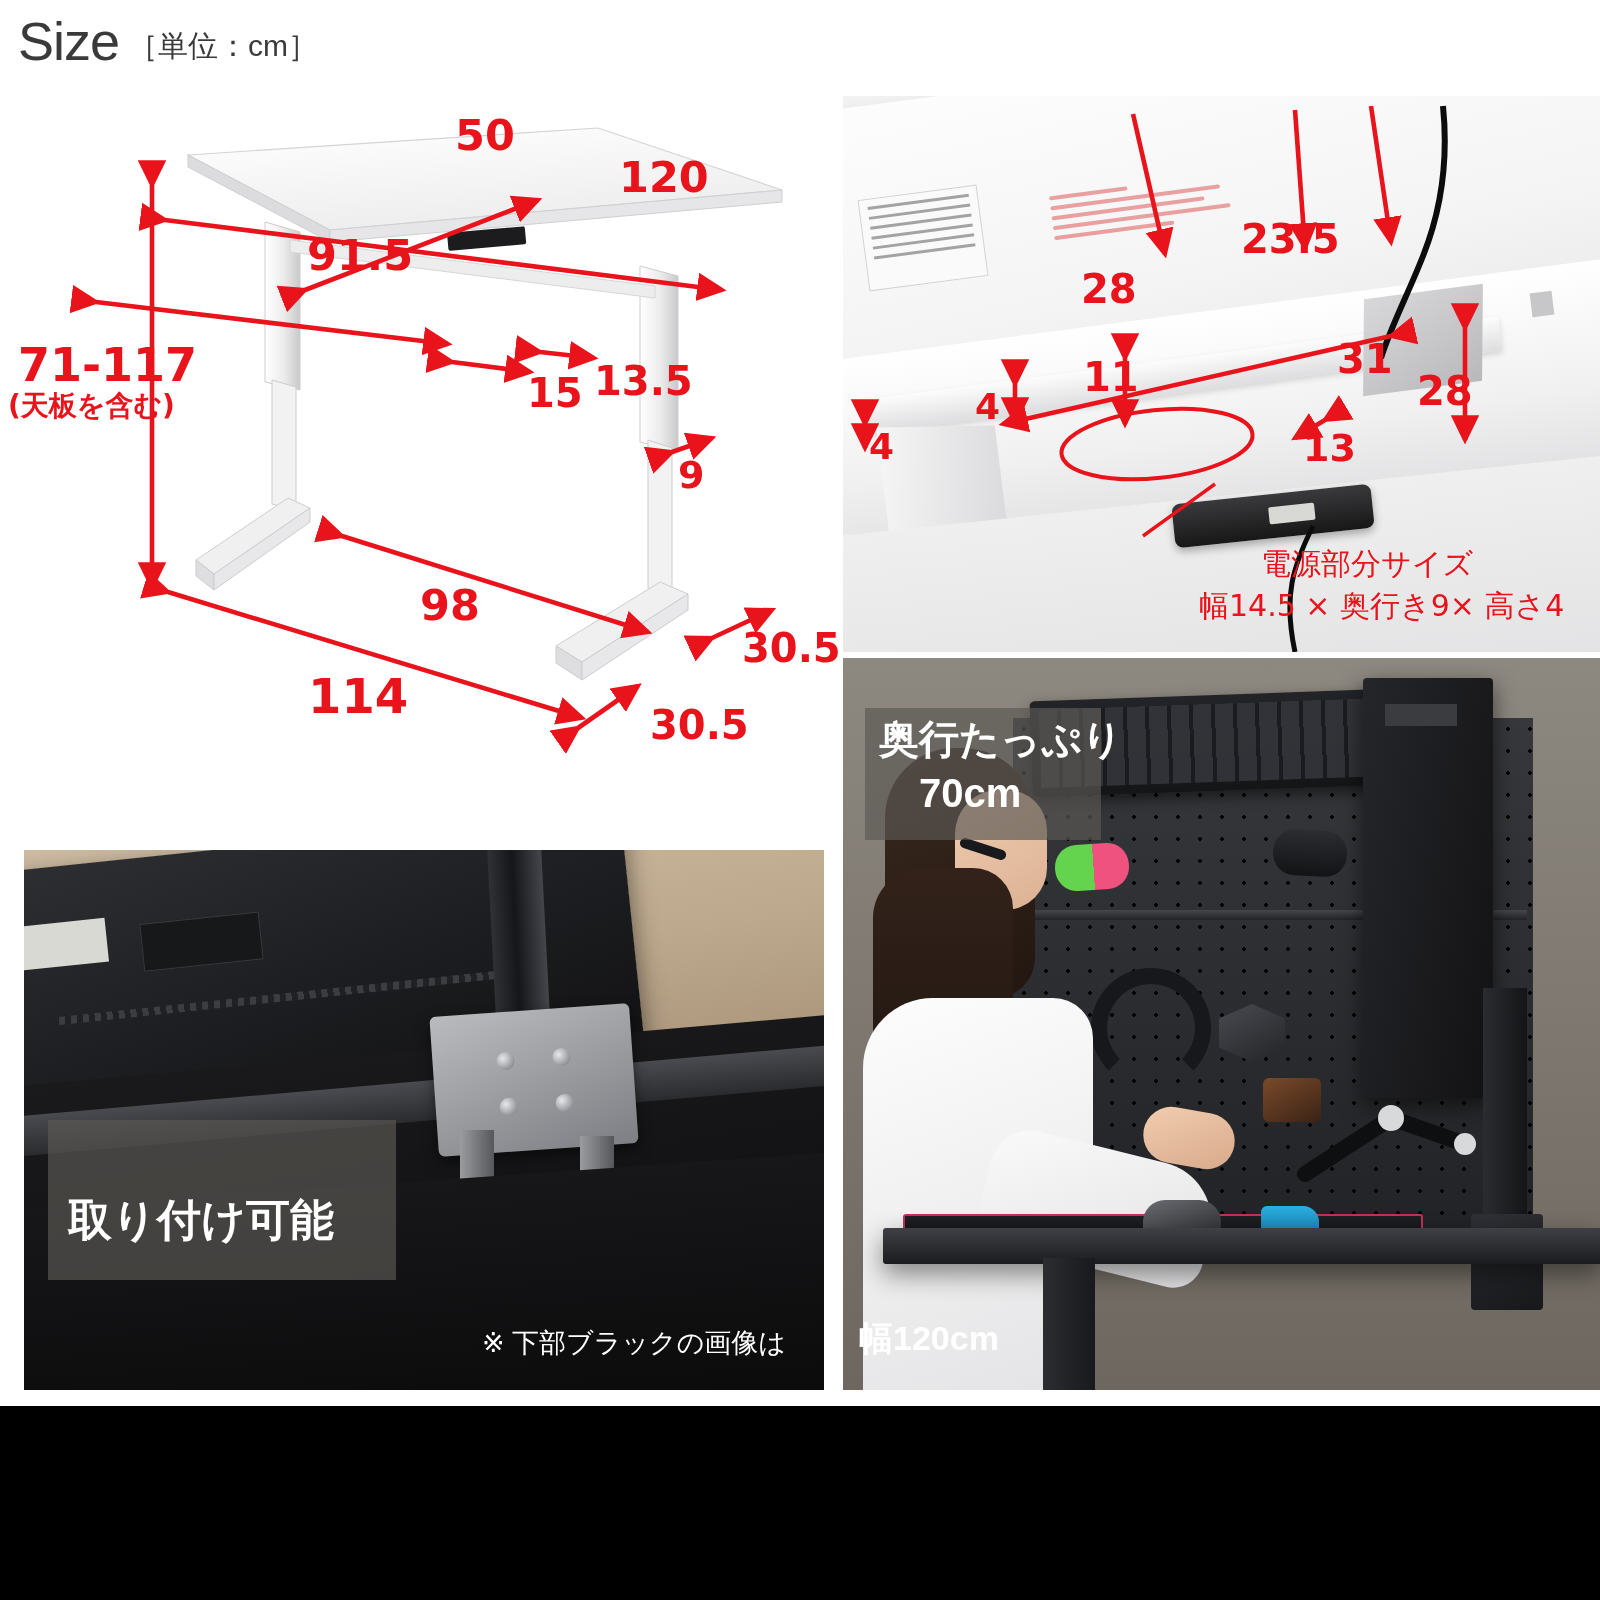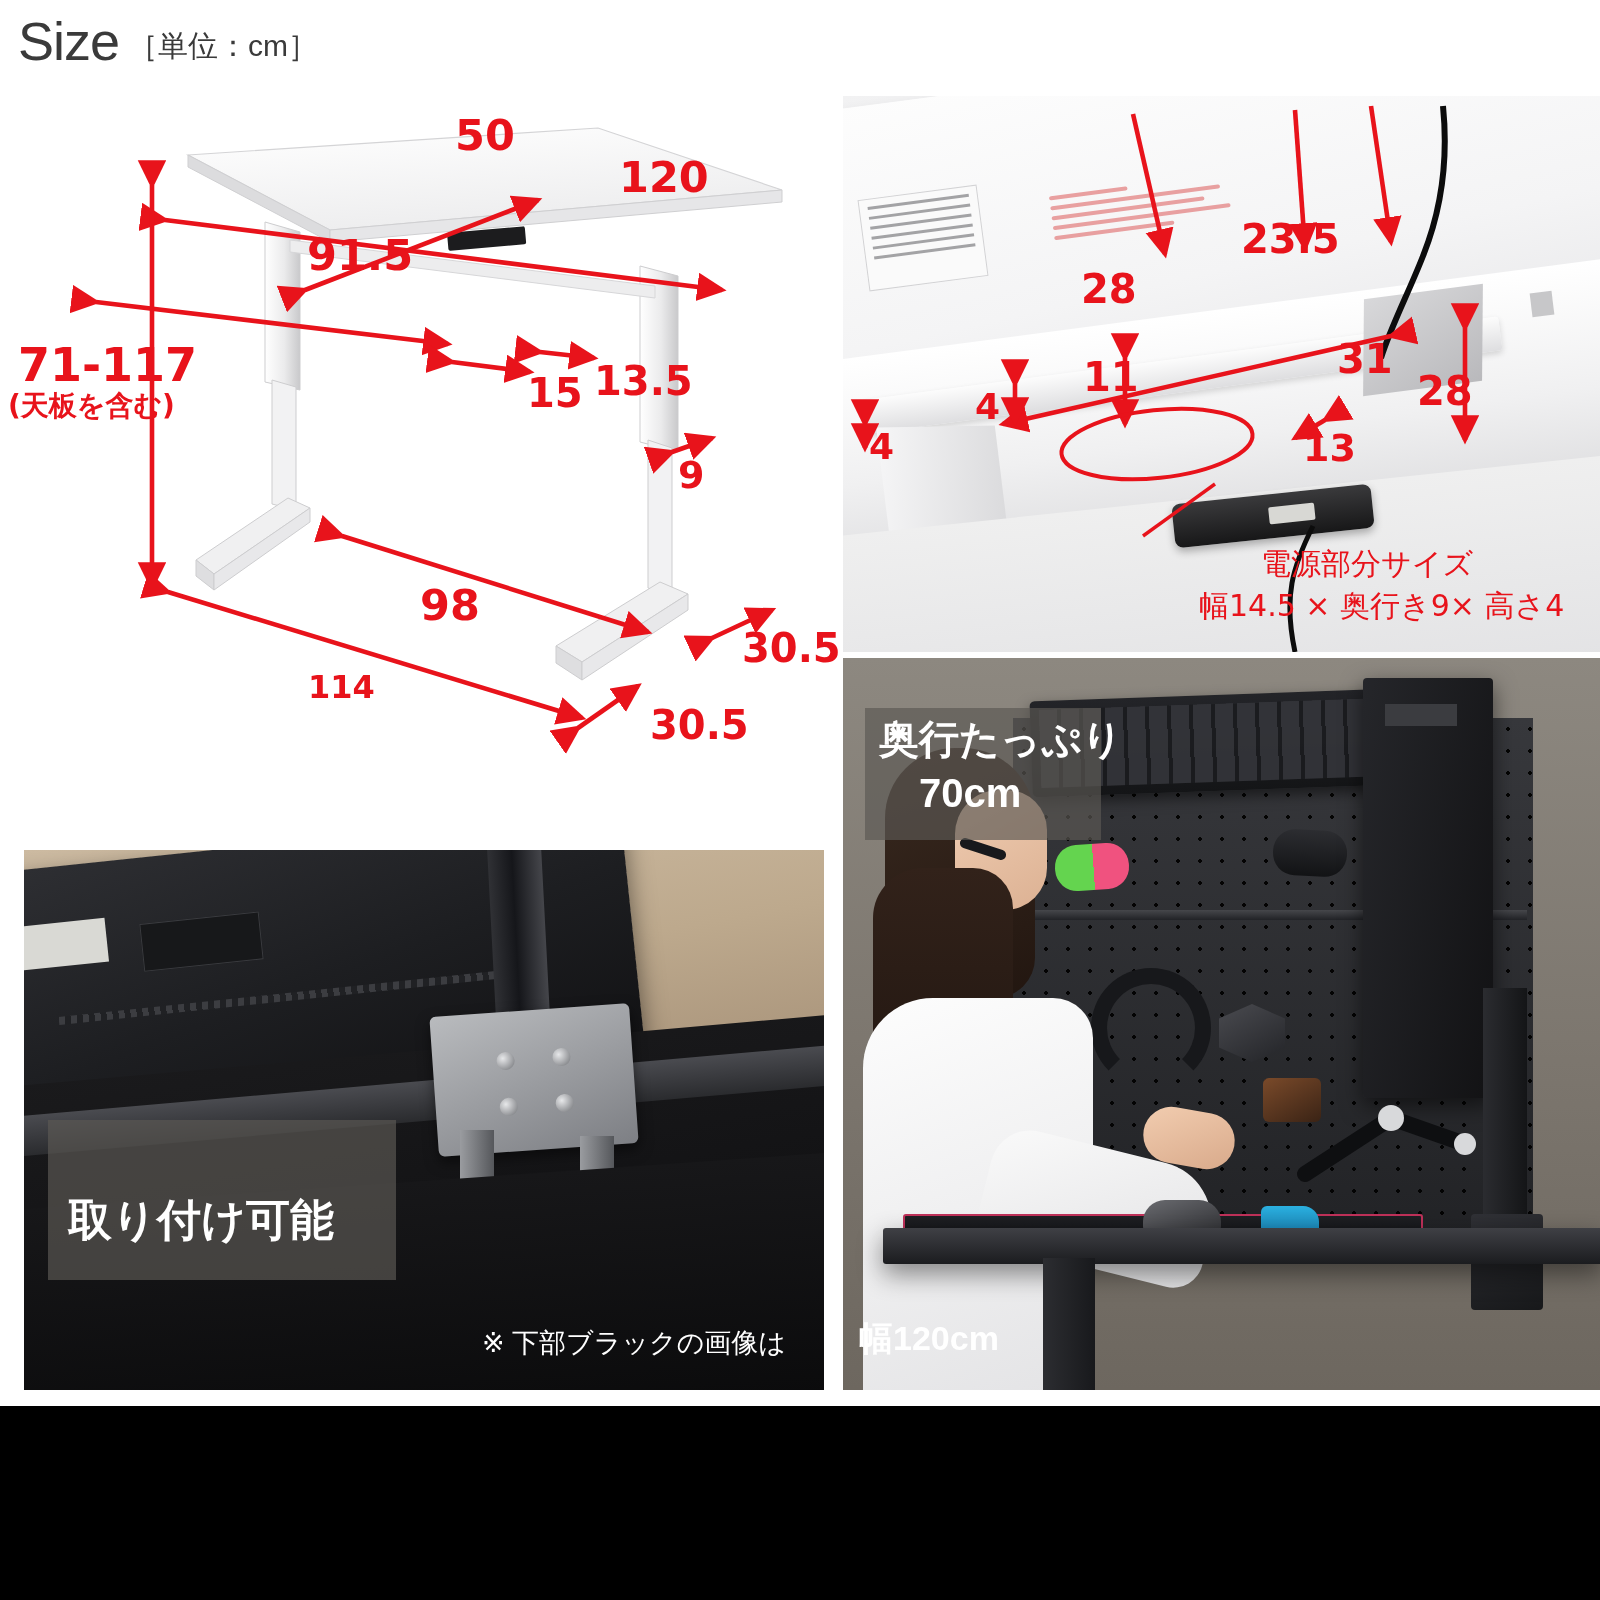--- a/index.html
+++ b/index.html
@@ -232,21 +232,21 @@
 
     <div class="dim-label" style="left:455px; top:20px; font-size:43px;">50</div>
     <div class="dim-label" style="left:619px; top:62px; font-size:43px;">120</div>
     <div class="dim-label" style="left:307px; top:140px; font-size:43px;">91.5</div>
     <div class="dim-label" style="left:527px; top:280px; font-size:40px;">15</div>
     <div class="dim-label" style="left:594px; top:268px; font-size:40px;">13.5</div>
     <div class="dim-label" style="left:18px; top:248px; font-size:46px;">71-117</div>
     <div class="dim-label" style="left:8px; top:297px; font-size:28px;">(天板を含む)</div>
     <div class="dim-label" style="left:678px; top:363px; font-size:38px;">9</div>
     <div class="dim-label" style="left:420px; top:490px; font-size:43px;">98</div>
-    <div class="dim-label" style="left:308px; top:578px; font-size:32px;">114</div>
+    <div class="dim-label" style="left:308px; top:578px; font-size:48px;">114</div>
     <div class="dim-label" style="left:742px; top:535px; font-size:40px;">30.5</div>
     <div class="dim-label" style="left:650px; top:612px; font-size:40px;">30.5</div>
   </div>
 
 
   <div class="photo" id="photo-underside">
     <div class="us-bg"></div>
     <div class="us-top"></div>
     <div class="us-label2">
       <i></i>

